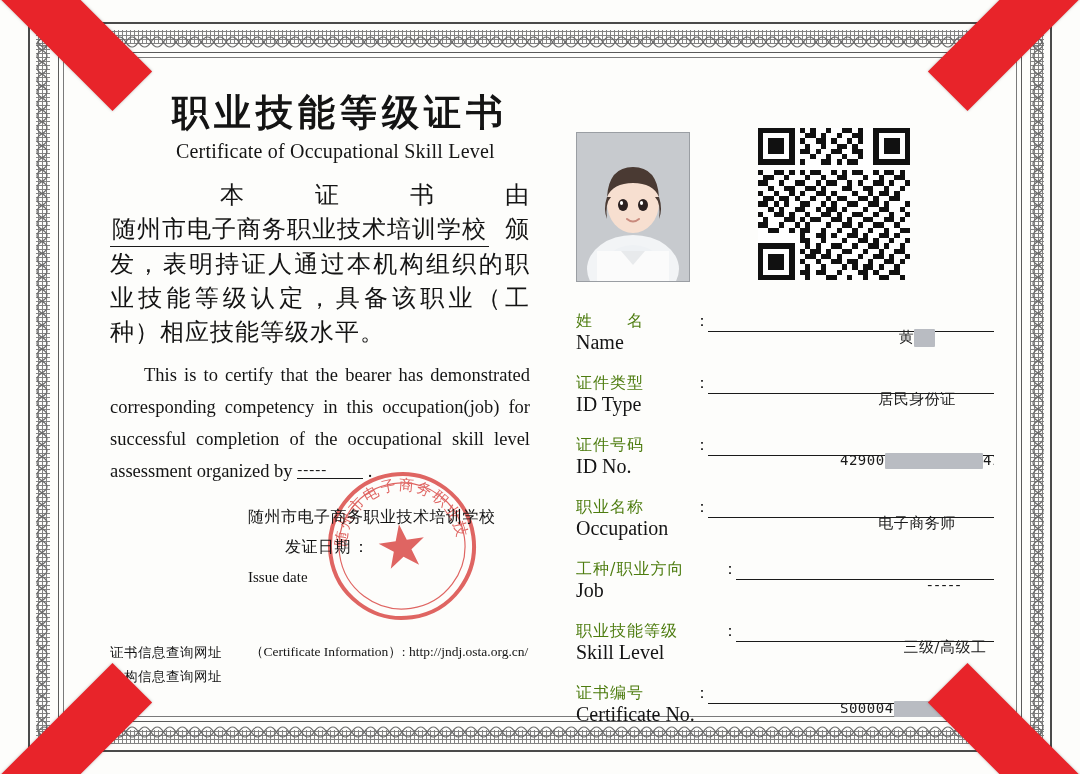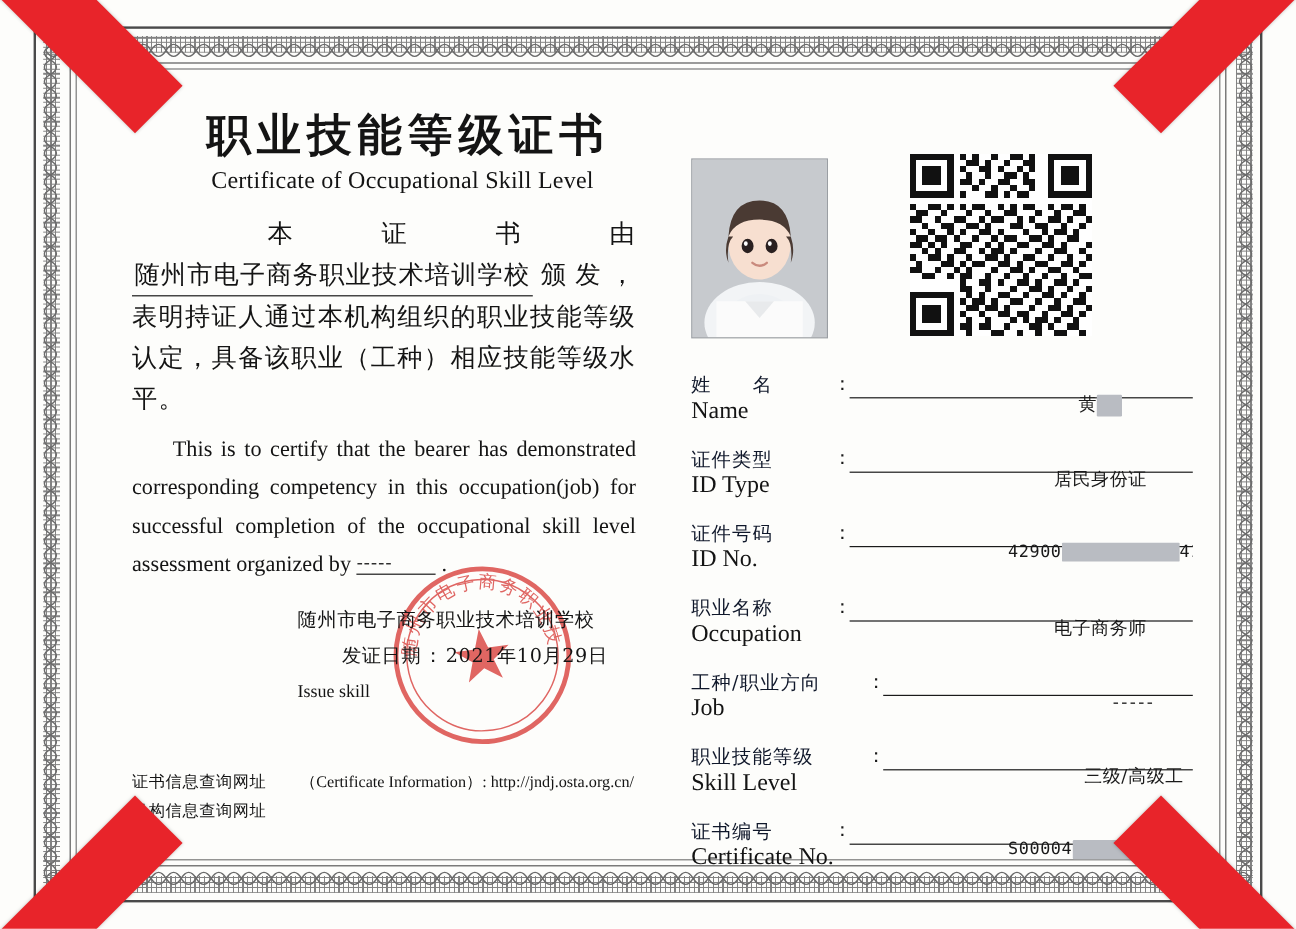--- a/index.html
+++ b/index.html
@@ -118,21 +118,21 @@
 
   
   .left-col {
     position: absolute;
     left: 30px;
     top: 108px;
     width: 420px;
   }
   .para-cn {
     font-family: "DejaVu Serif", "Liberation Serif", serif;
-    font-size: 21px;
+    font-size: 24px;
     line-height: 34px;
     color: #141414;
     letter-spacing: 1px;
     text-align: justify;
   }
   .para-cn .indent { display: inline-block; width: 40px; }
   .u-line {
     display: inline-block;
     border-bottom: 1px solid #1a1a1a;
     padding: 0 2px;
@@ -239,21 +239,21 @@
   .field .labels {
     position: absolute;
     left: 0; top: 0;
     width: 122px;
   }
   .field .lab-cn {
     font-family: "DejaVu Serif", "Liberation Serif", serif;
     font-size: 16px;
     letter-spacing: 1px;
     line-height: 22px;
-    color: #0f172a;
+    color: #4d7c0f;
     white-space: nowrap;
   }
   .field .lab-en {
     font-family: "Liberation Serif", serif;
     font-size: 20px;
     line-height: 20px;
     color: #141414;
   }
   .field .colon {
     position: absolute;
@@ -367,23 +367,22 @@
           </g>
         </g>
       </svg>
     </div>
 
     <div class="issuer">
       <div>随州市电子商务职业技术培训学校</div>
       <div class="row2">
         <span>发证日期</span>
         <span style="margin:0 2px;">：</span>
-        <span>2021年10月29日</span>
       </div>
-      <div class="label-en">Issue skill</div>
+      <div class="label-en">Issue date</div>
     </div>
 
     <div class="footer">
       <div class="frow">
         <span class="fl">证书信息查询网址</span>
         <span class="fr">（Certificate Information）: http://jndj.osta.org.cn/</span>
       </div>
       <div class="frow">
         <span class="fl">机构信息查询网址</span>
       </div>

